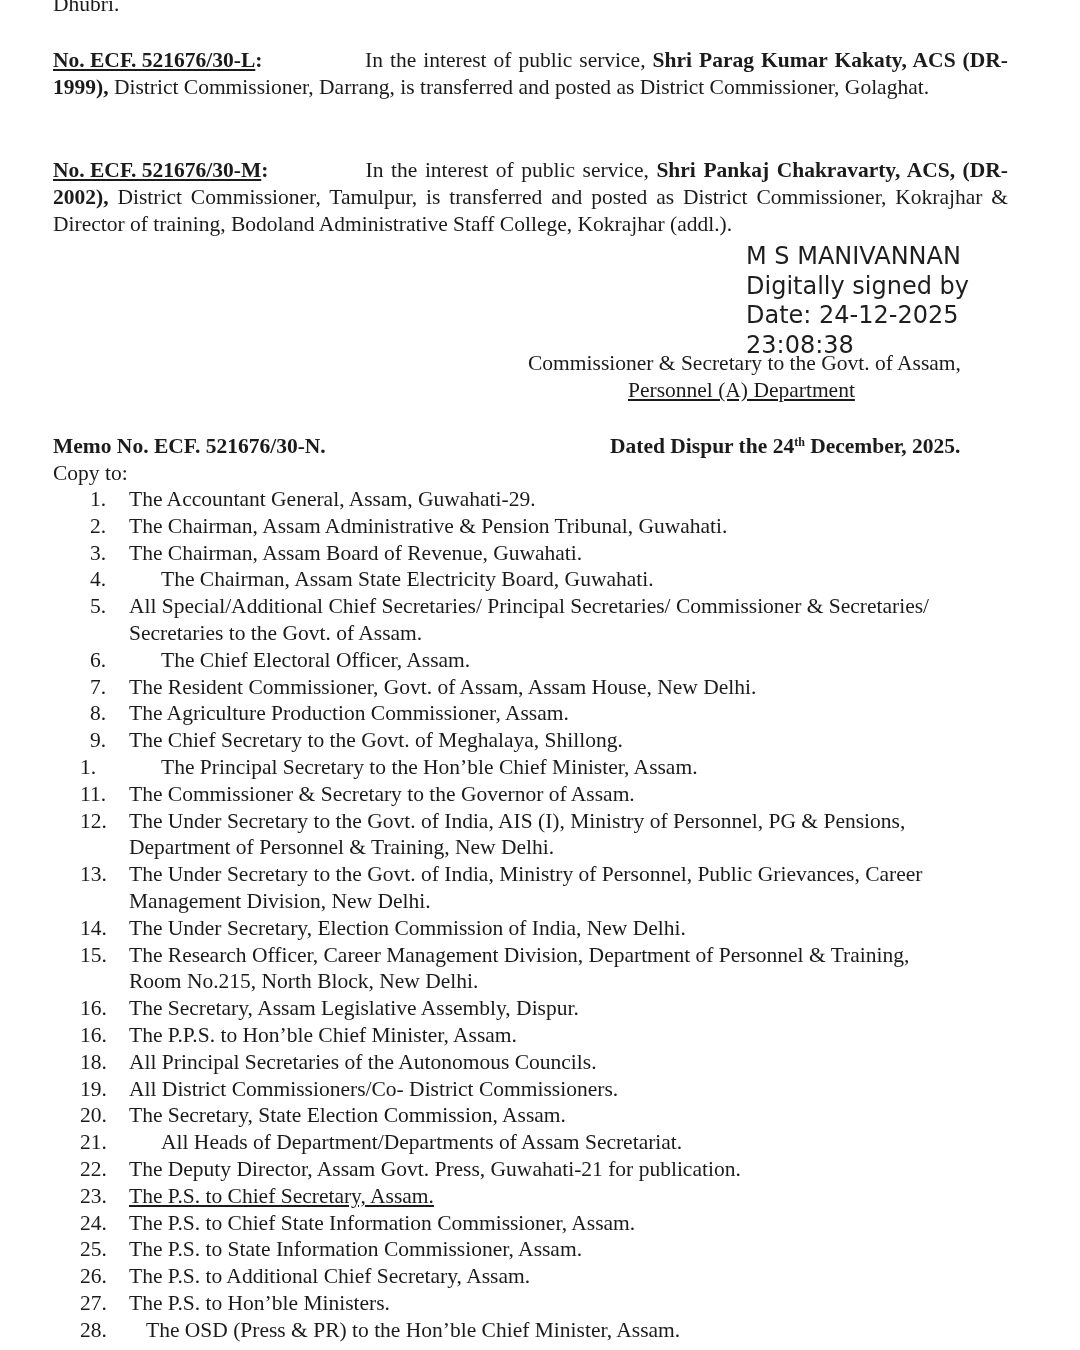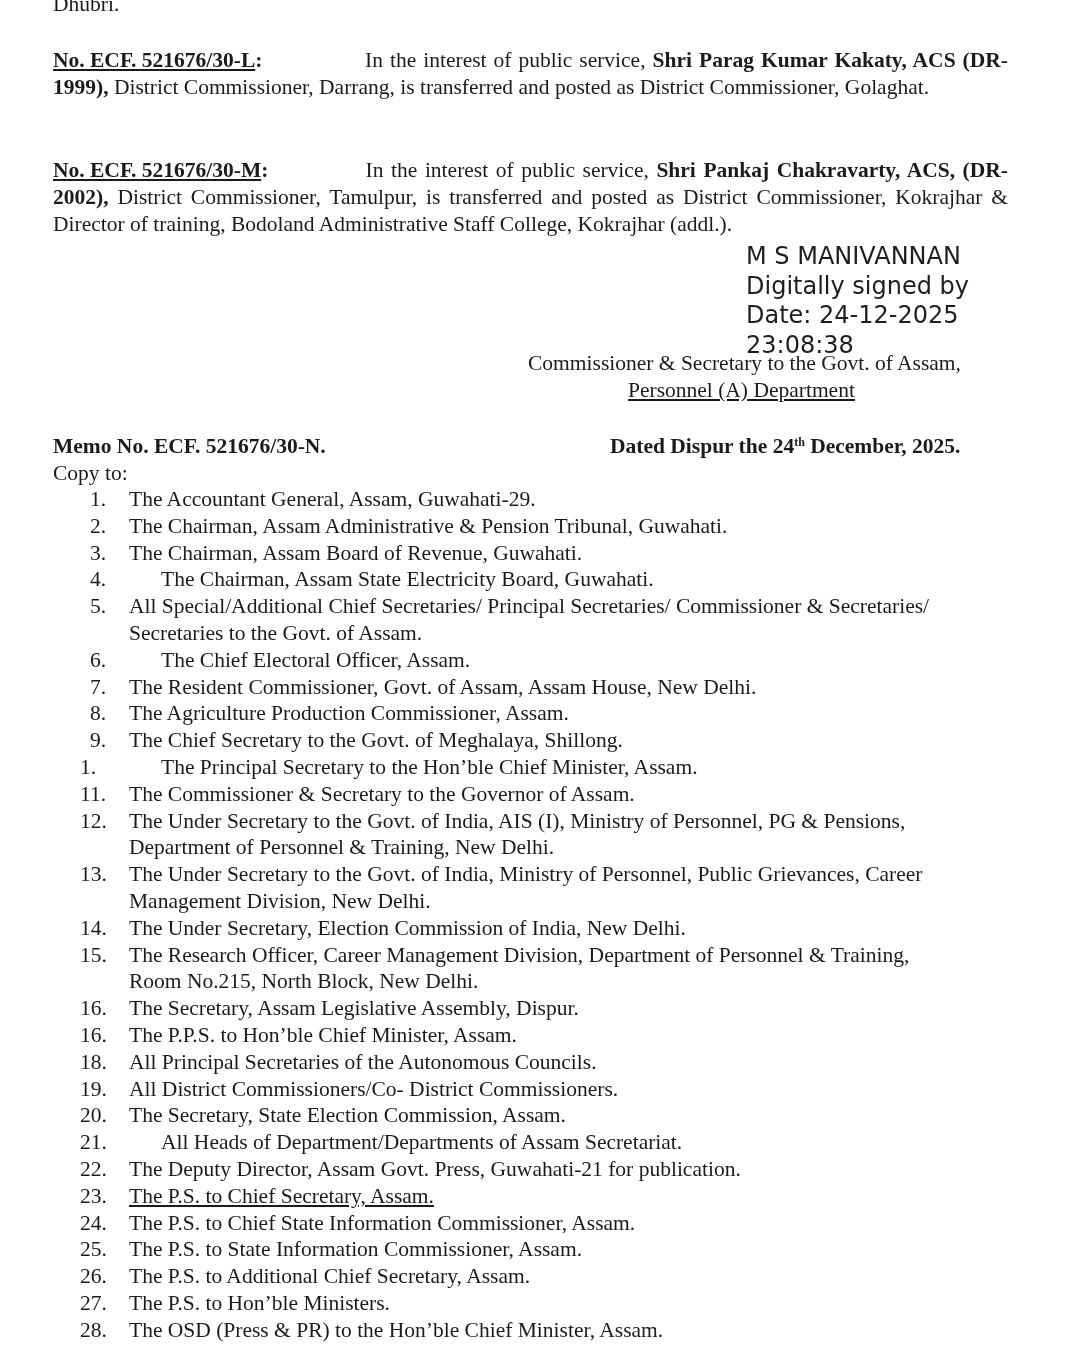--- a/index.html
+++ b/index.html
@@ -82,16 +82,16 @@
       <li class="copy-item"><span class="num" style="left: 27px;">18.</span><span class="txt-item" style="display: inline-block;">All Principal Secretaries of the Autonomous Councils.</span></li>
       <li class="copy-item"><span class="num" style="left: 27px;">19.</span><span class="txt-item" style="display: inline-block;">All District Commissioners/Co- District Commissioners.</span></li>
       <li class="copy-item"><span class="num" style="left: 27px;">20.</span><span class="txt-item" style="display: inline-block;">The Secretary, State Election Commission, Assam.</span></li>
       <li class="copy-item"><span class="num" style="left: 27px; text-align: center;">21.</span><span class="txt-item indent" style="display: inline-block;">All Heads of Department/Departments of Assam Secretariat.</span></li>
       <li class="copy-item"><span class="num" style="left: 27px;">22.</span><span class="txt-item" style="display: inline-block;">The Deputy Director, Assam Govt. Press, Guwahati-21 for publication.</span></li>
       <li class="copy-item"><span class="num" style="left: 27px;">23.</span><span class="txt-item" style="display: inline-block; text-decoration: underline;">The P.S. to Chief Secretary, Assam.</span></li>
       <li class="copy-item"><span class="num" style="left: 27px;">24.</span><span class="txt-item" style="display: inline-block;">The P.S. to Chief State Information Commissioner, Assam.</span></li>
       <li class="copy-item"><span class="num" style="left: 27px;">25.</span><span class="txt-item" style="display: inline-block;">The P.S. to State Information Commissioner, Assam.</span></li>
       <li class="copy-item"><span class="num" style="left: 27px;">26.</span><span class="txt-item" style="display: inline-block;">The P.S. to Additional Chief Secretary, Assam.</span></li>
       <li class="copy-item"><span class="num" style="left: 27px;">27.</span><span class="txt-item" style="display: inline-block;">The P.S. to Hon’ble Ministers.</span></li>
-      <li class="copy-item"><span class="num" style="left: 27px;">28.</span><span class="txt-item" style="display: inline-block;">The OSD (Press &amp; PR) to the Hon’ble Chief Minister, Assam.</span></li>
+      <li class="copy-item"><span class="num" style="left: 27px;">28.</span><span class="txt-item" style="display: inline-block; margin-left: 17px;">The OSD (Press &amp; PR) to the Hon’ble Chief Minister, Assam.</span></li>
     </ul>
 
 </div>
 
 </body></html>

